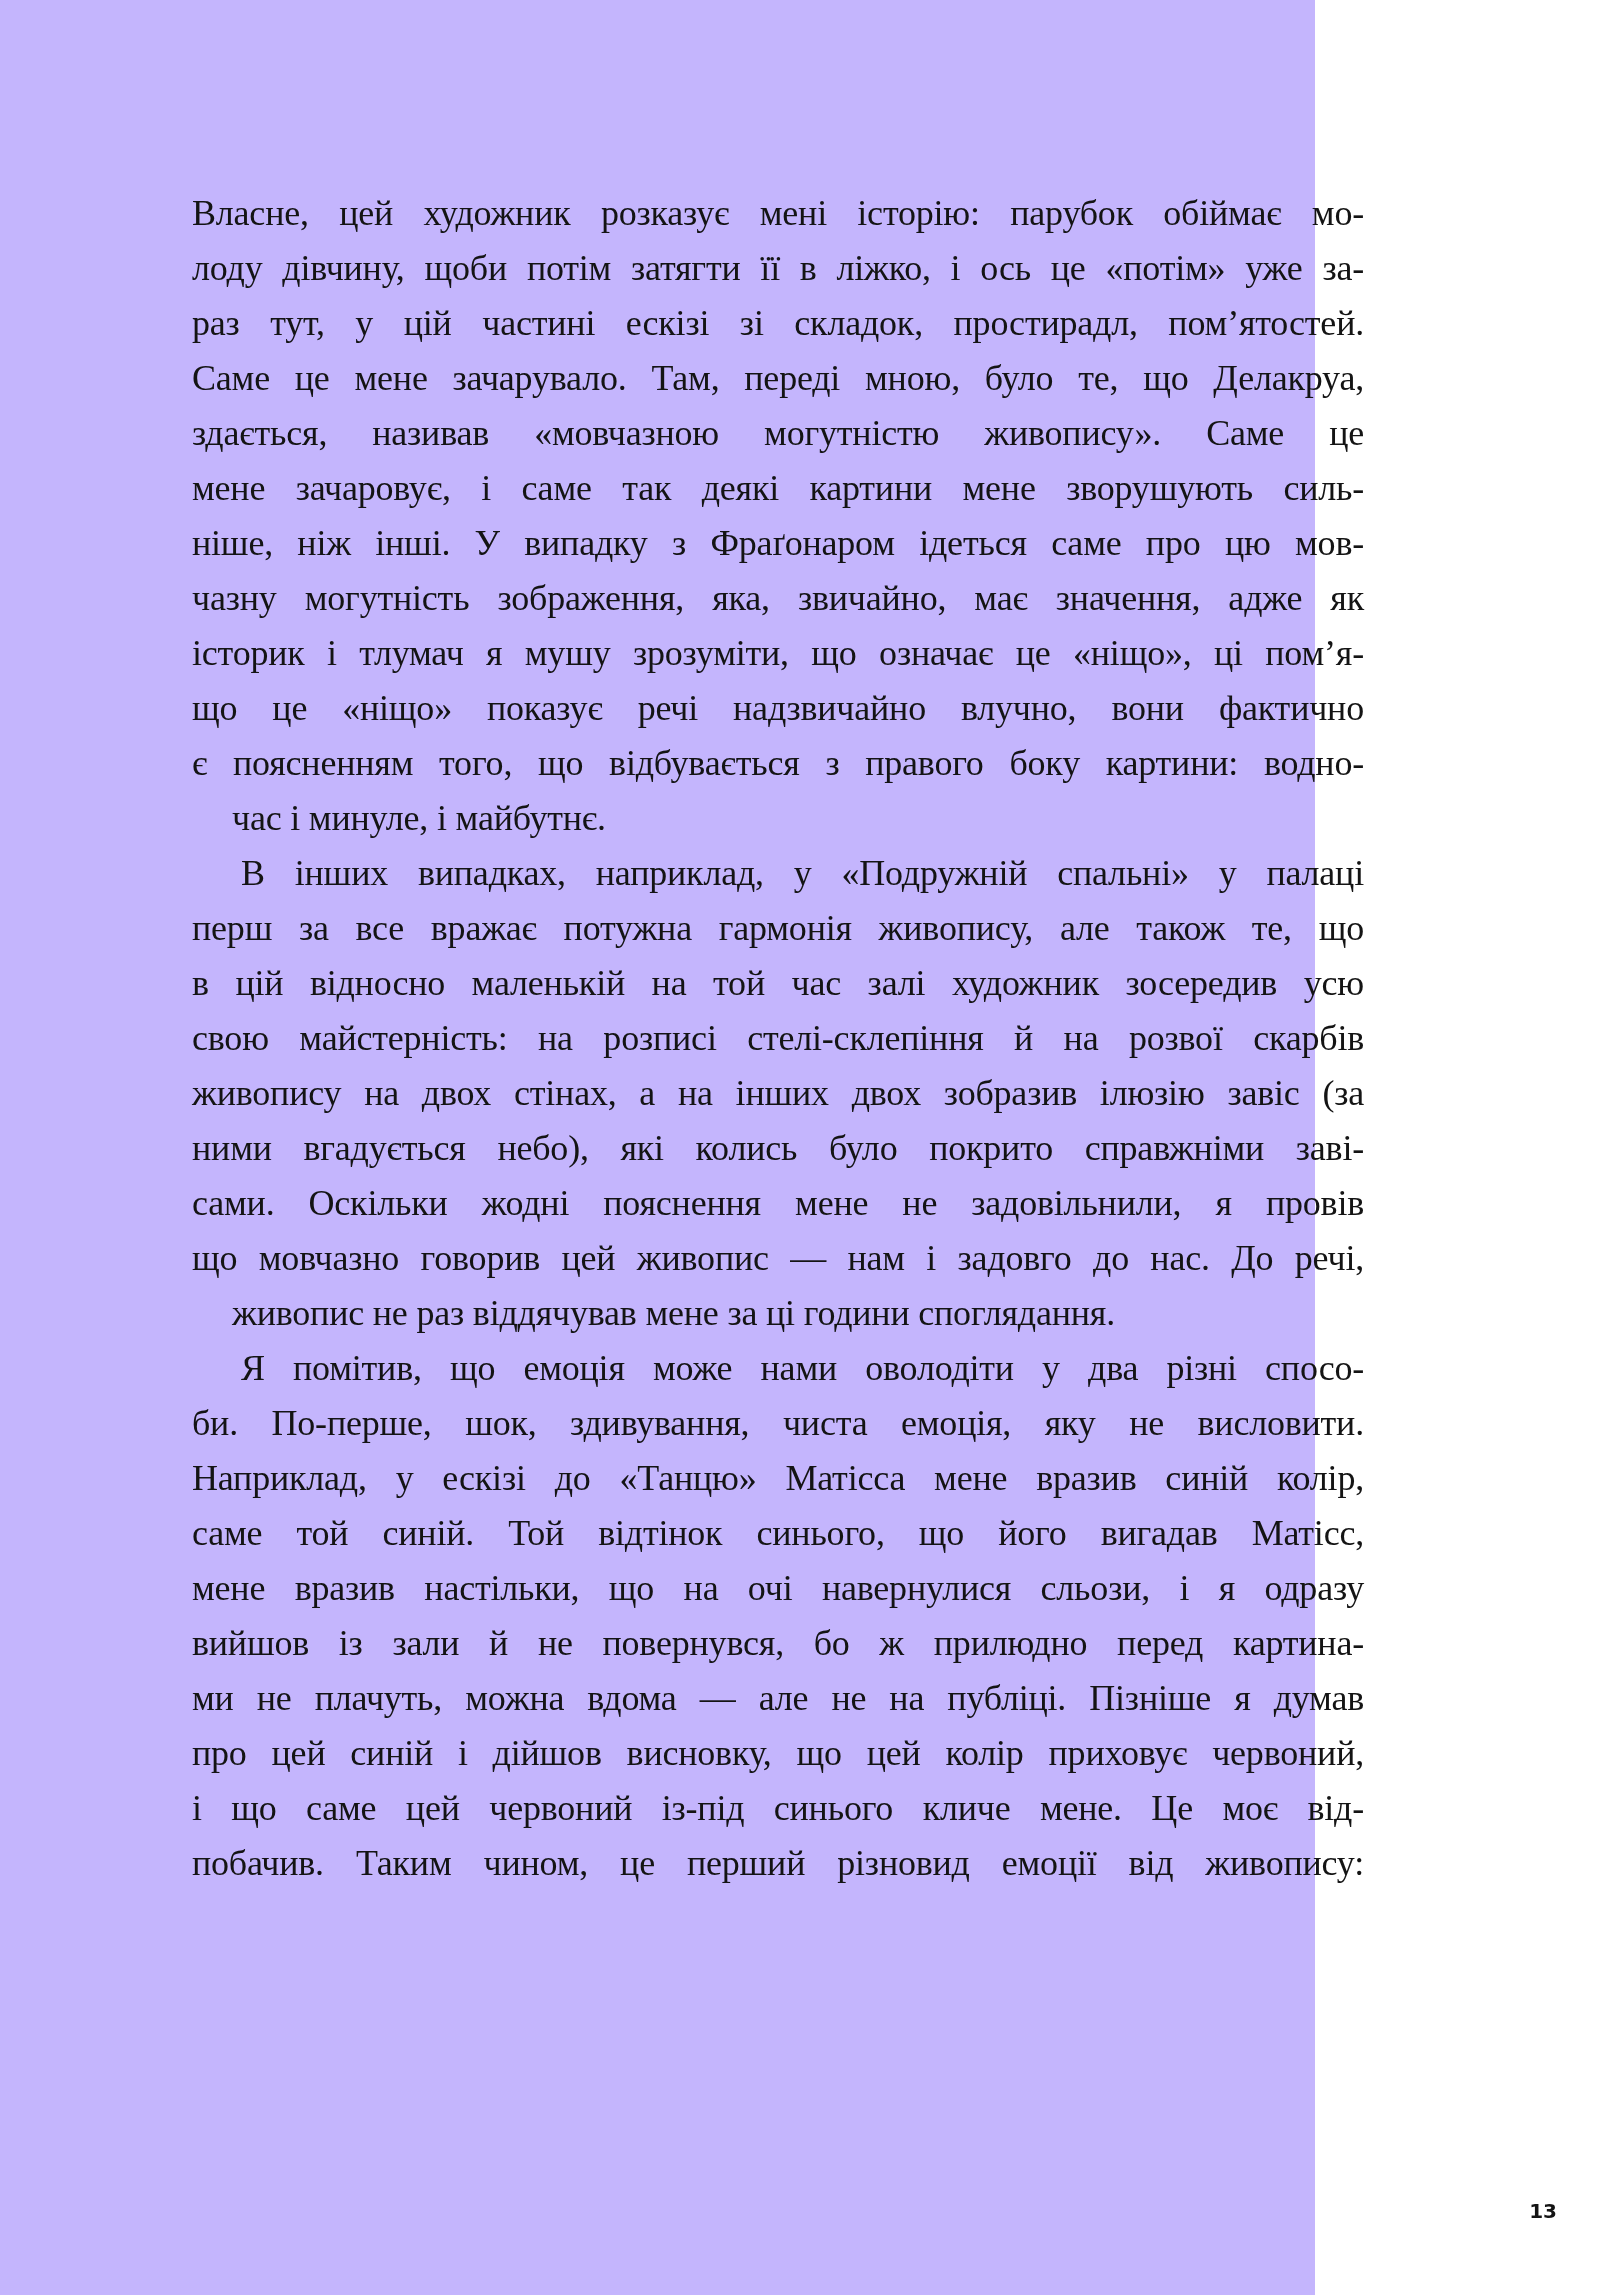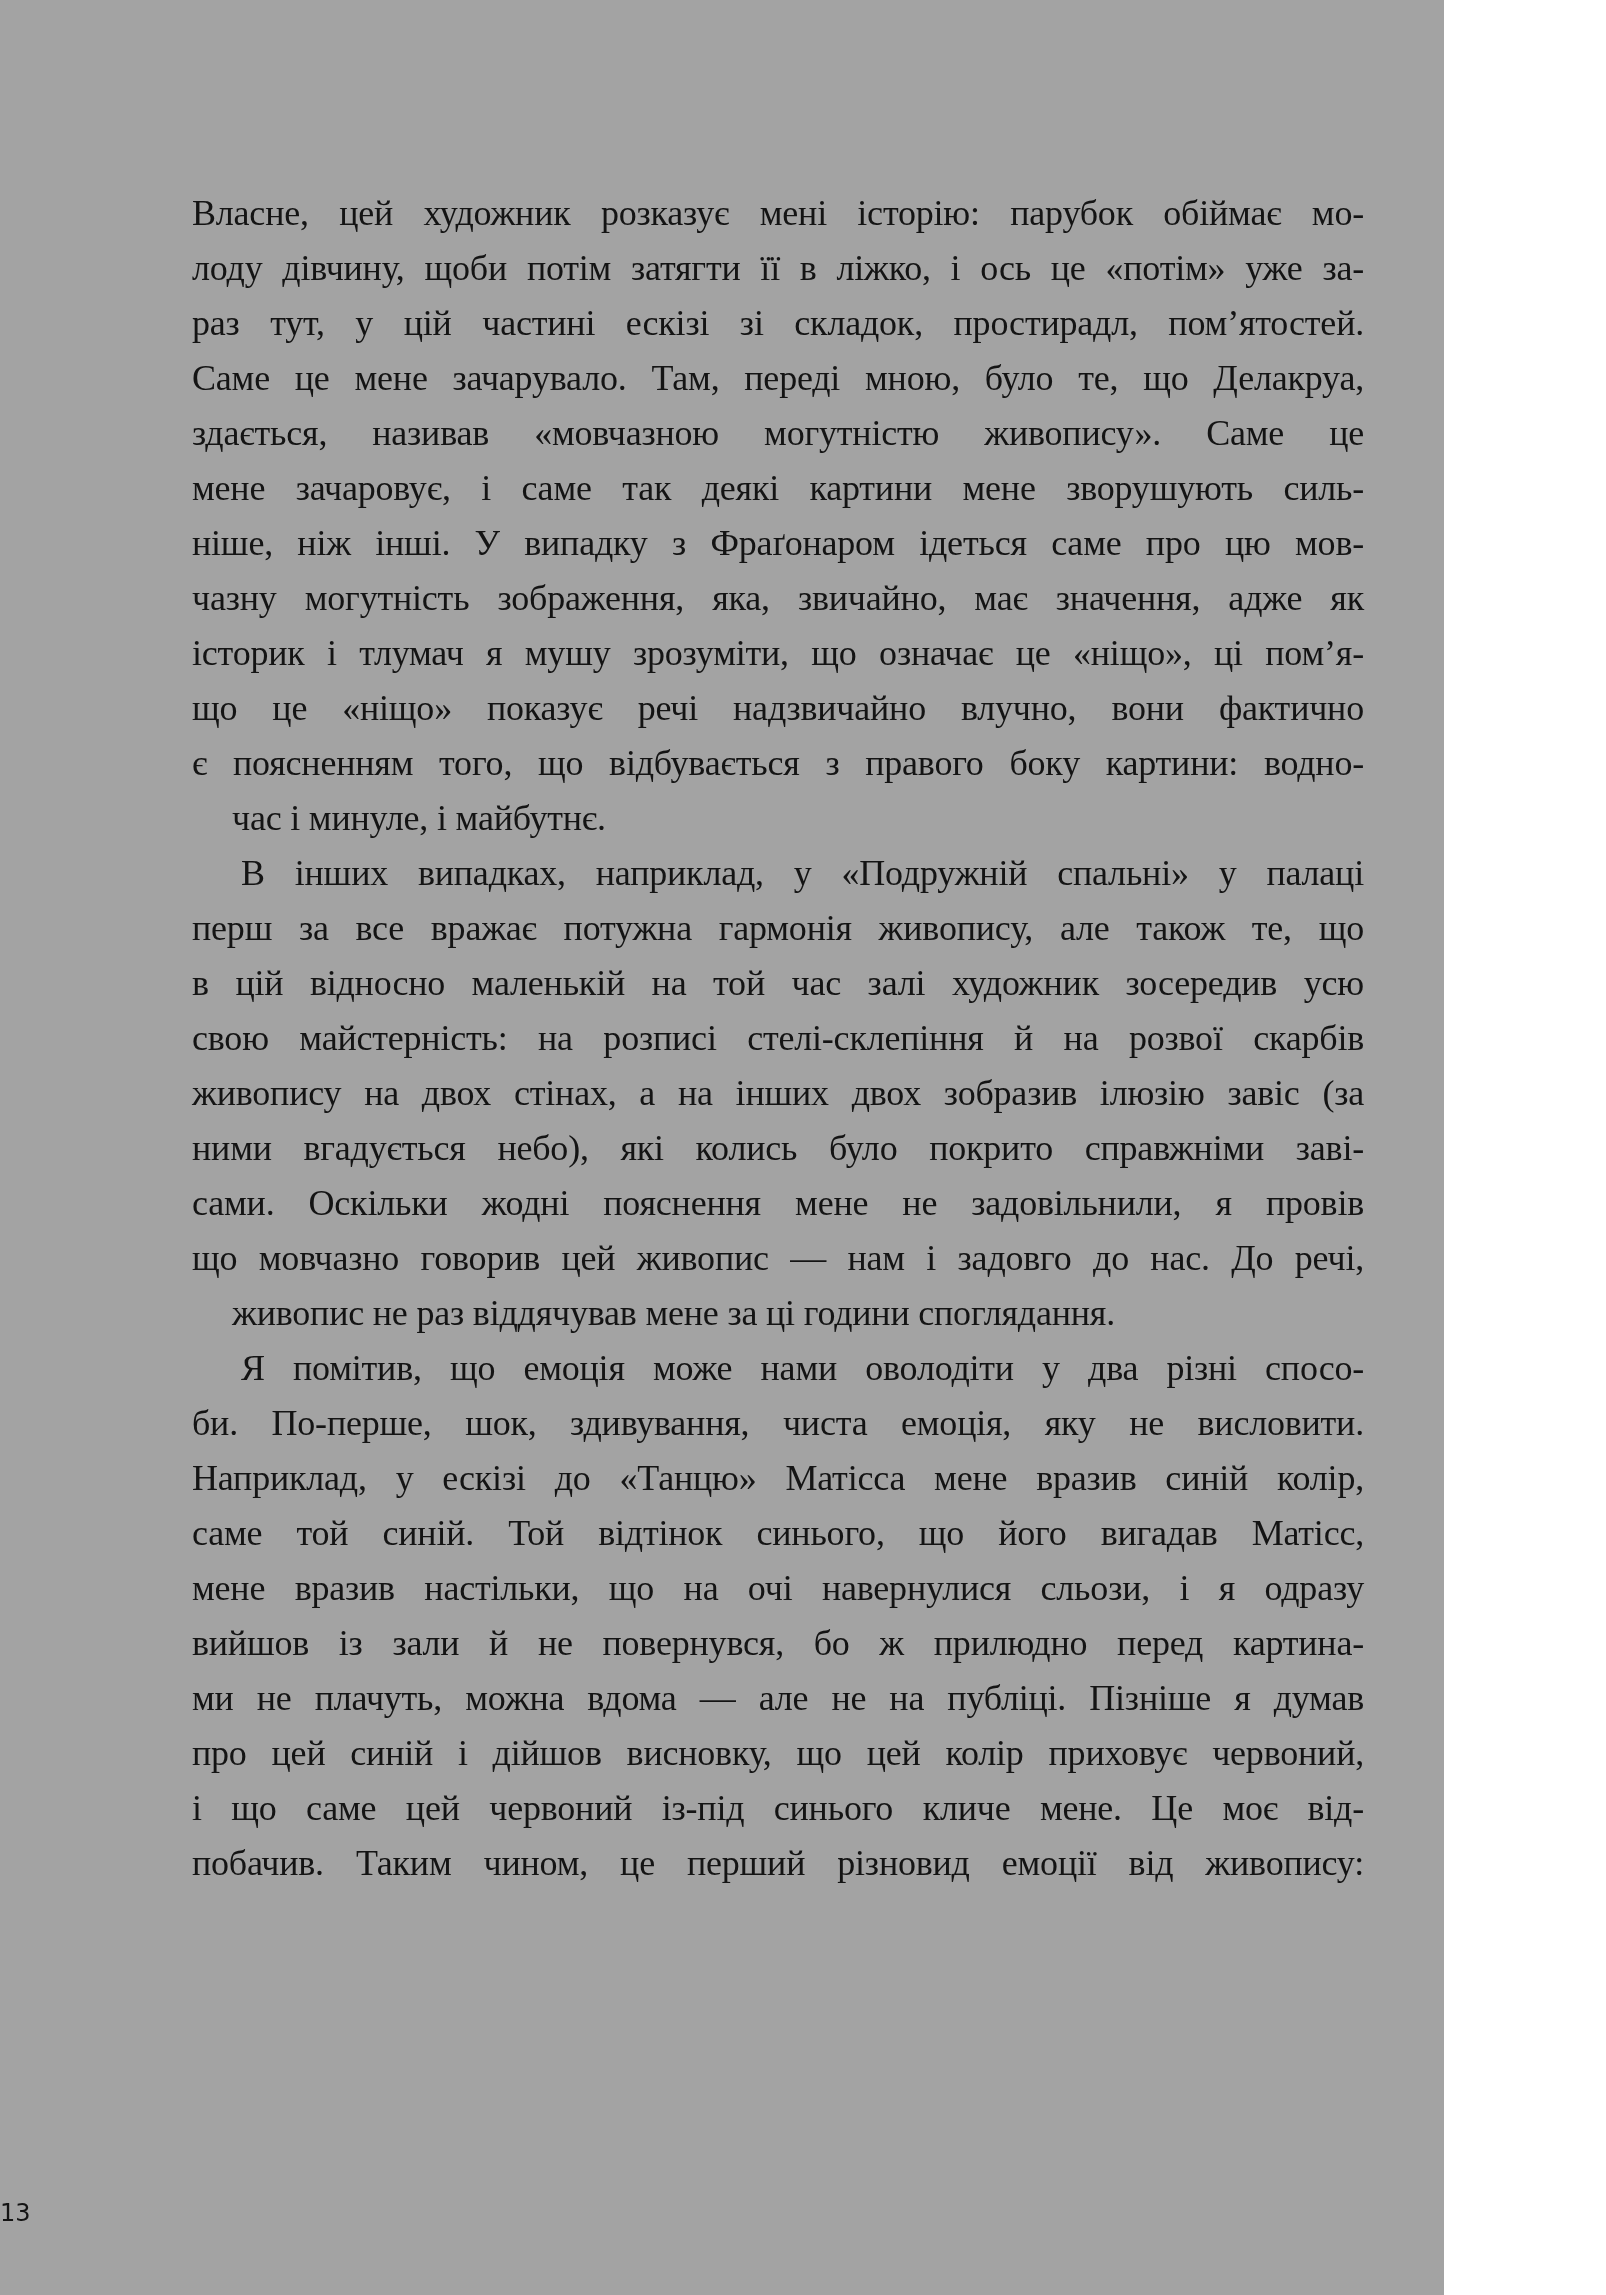--- a/index.html
+++ b/index.html
@@ -10,23 +10,23 @@
     body {
       width: 1607px;
       height: 2295px;
       position: relative;
       overflow: hidden;
     }
     .page {
       position: absolute;
       left: 0;
       top: 0;
-      width: 1444px;
+      width: 1315px;
       height: 2295px;
-      background: #a3a3a3;
+      background: #c4b5fd;
     }
     .text-block {
       position: absolute;
       left: 192px;
       top: 186px;
       width: 1172px;
       font-family: "Liberation Serif", "DejaVu Serif", serif;
       font-size: 36px;
       color: #141414;
     }
@@ -46,24 +46,24 @@
     .line.last {
       text-align: left;
       text-align-last: left;
       margin-left: 40px;
     }
     .page-number {
       position: absolute;
       left: 0;
       width: 1557px;
       top: 2199px;
-      text-align: left;
+      text-align: right;
       font-family: "DejaVu Sans", "Liberation Sans", sans-serif;
-      font-weight: normal;
-      font-size: 24px;
+      font-weight: bold;
+      font-size: 20px;
       color: #141414;
     }
   </style>
 </head>
 <body>
 
 <div class="page">
   <div class="text-block">
 
     <div>

